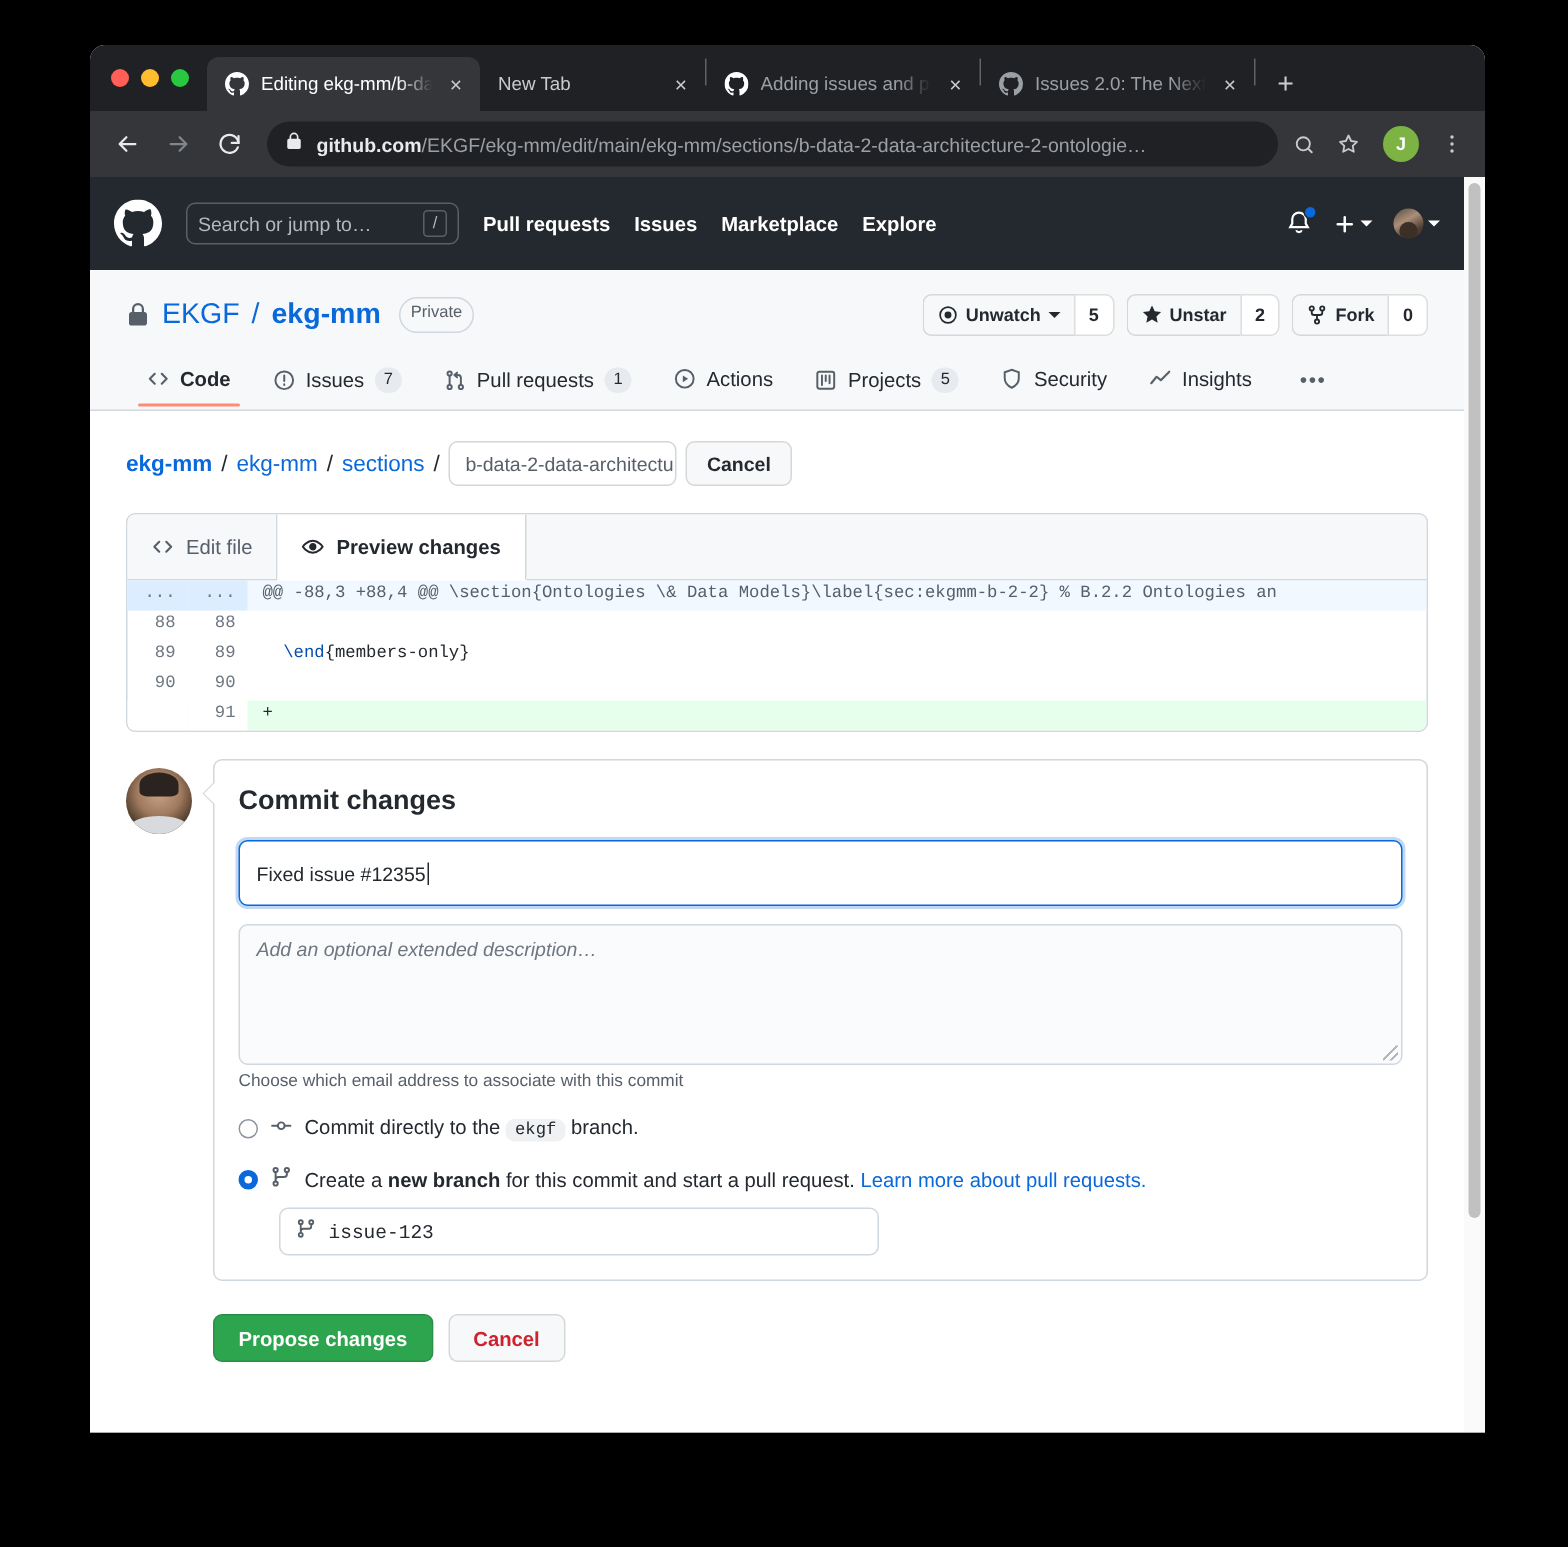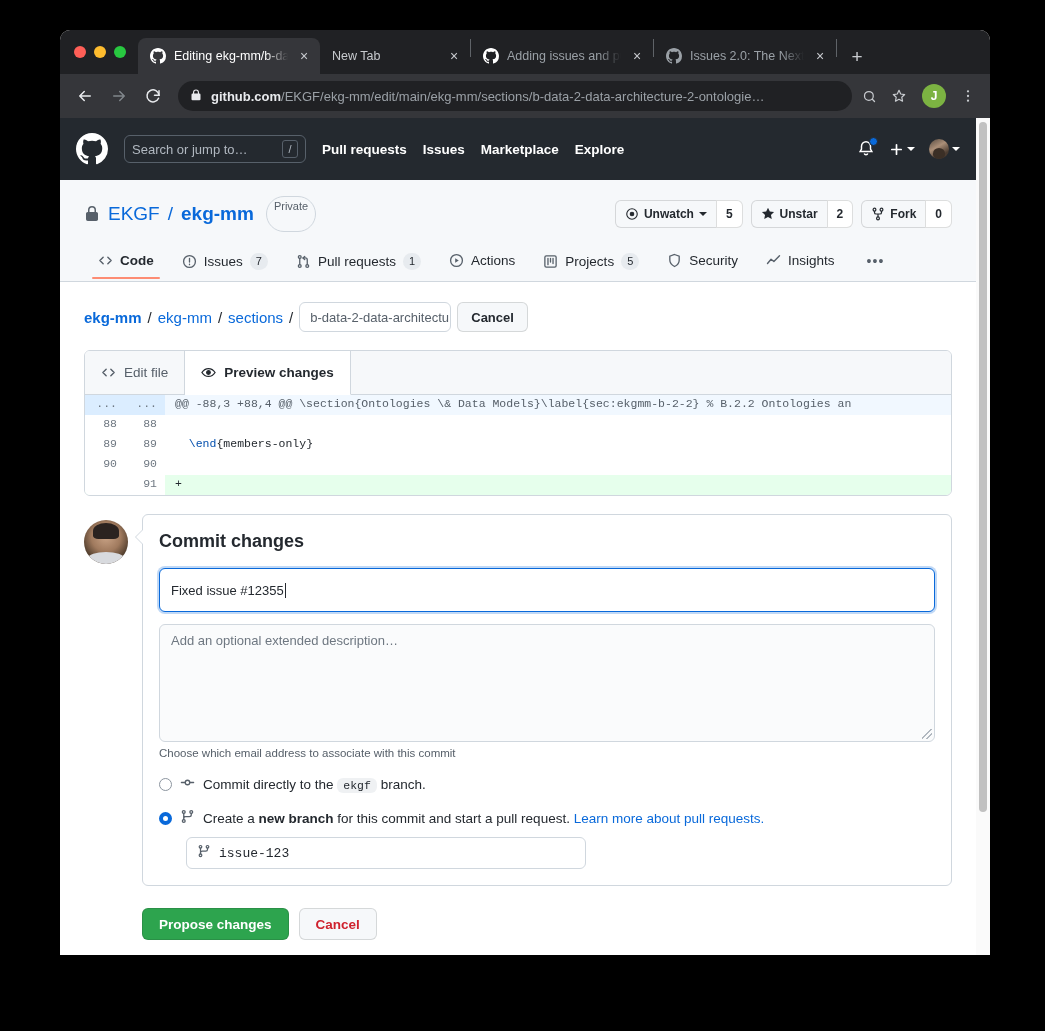--- a/index.html
+++ b/index.html
@@ -223,21 +223,21 @@
     border-bottom: 1px solid #d0d7de;
     padding: 16px 24px 0;
   }
   .repo-title-row { display: flex; align-items: center; gap: 8px; }
   .lock-ico { color: #57606a; width: 16px; height: 16px; }
   .repo-owner { color: #0969da; font-size: 19px; text-decoration: none; }
   .repo-slash { color: #0969da; font-size: 19px; }
   .repo-name { color: #0969da; font-size: 19px; font-weight: 600; text-decoration: none; }
   .badge-private {
     border: 1px solid #d0d7de; border-radius: 2em;
-    padding: 0 7px; height: 36px; line-height: 18px;
+    padding: 0 7px; height: 24px; line-height: 18px;
     font-size: 11px; color: #57606a; margin-left: 4px;
   }
   .repo-actions { margin-left: auto; display: flex; gap: 8px; }
   .btn-group { display: flex; align-items: stretch; height: 28px; }
   .btn-split-main {
     background: #f6f8fa; border: 1px solid rgba(27,31,36,.15);
     border-right: none;
     border-radius: 6px 0 0 6px;
     padding: 0 9px;
     display: flex; align-items: center; gap: 5px;
@@ -395,28 +395,29 @@
     font-size: 13px; color: #24292f;
     font-family: "Liberation Sans", sans-serif;
     display: flex; align-items: center;
     background: #fff;
   }
   .caret-bar {
     display: inline-block; width: 1px; height: 15px;
     background: #24292f; margin-left: 1px;
   }
   .inp-desc {
-    width: 100%; height: 118px;
+    width: 100%; height: 94px;
     margin-top: 12px;
     border: 1px solid #d0d7de;
     border-radius: 6px;
     padding: 8px 11px;
     font-size: 13px; color: #6e7781;
     background: #fafbfc;
     position: relative;
+    font-style: italic;
   }
   .resize-grip {
     position: absolute; right: 2px; bottom: 2px;
     width: 10px; height: 10px;
     background:
       linear-gradient(135deg, transparent 45%, #b1b8c0 45%, #b1b8c0 55%, transparent 55%),
       linear-gradient(135deg, transparent 70%, #b1b8c0 70%, #b1b8c0 80%, transparent 80%);
   }
   .select-email {
     margin-top: 14px;

